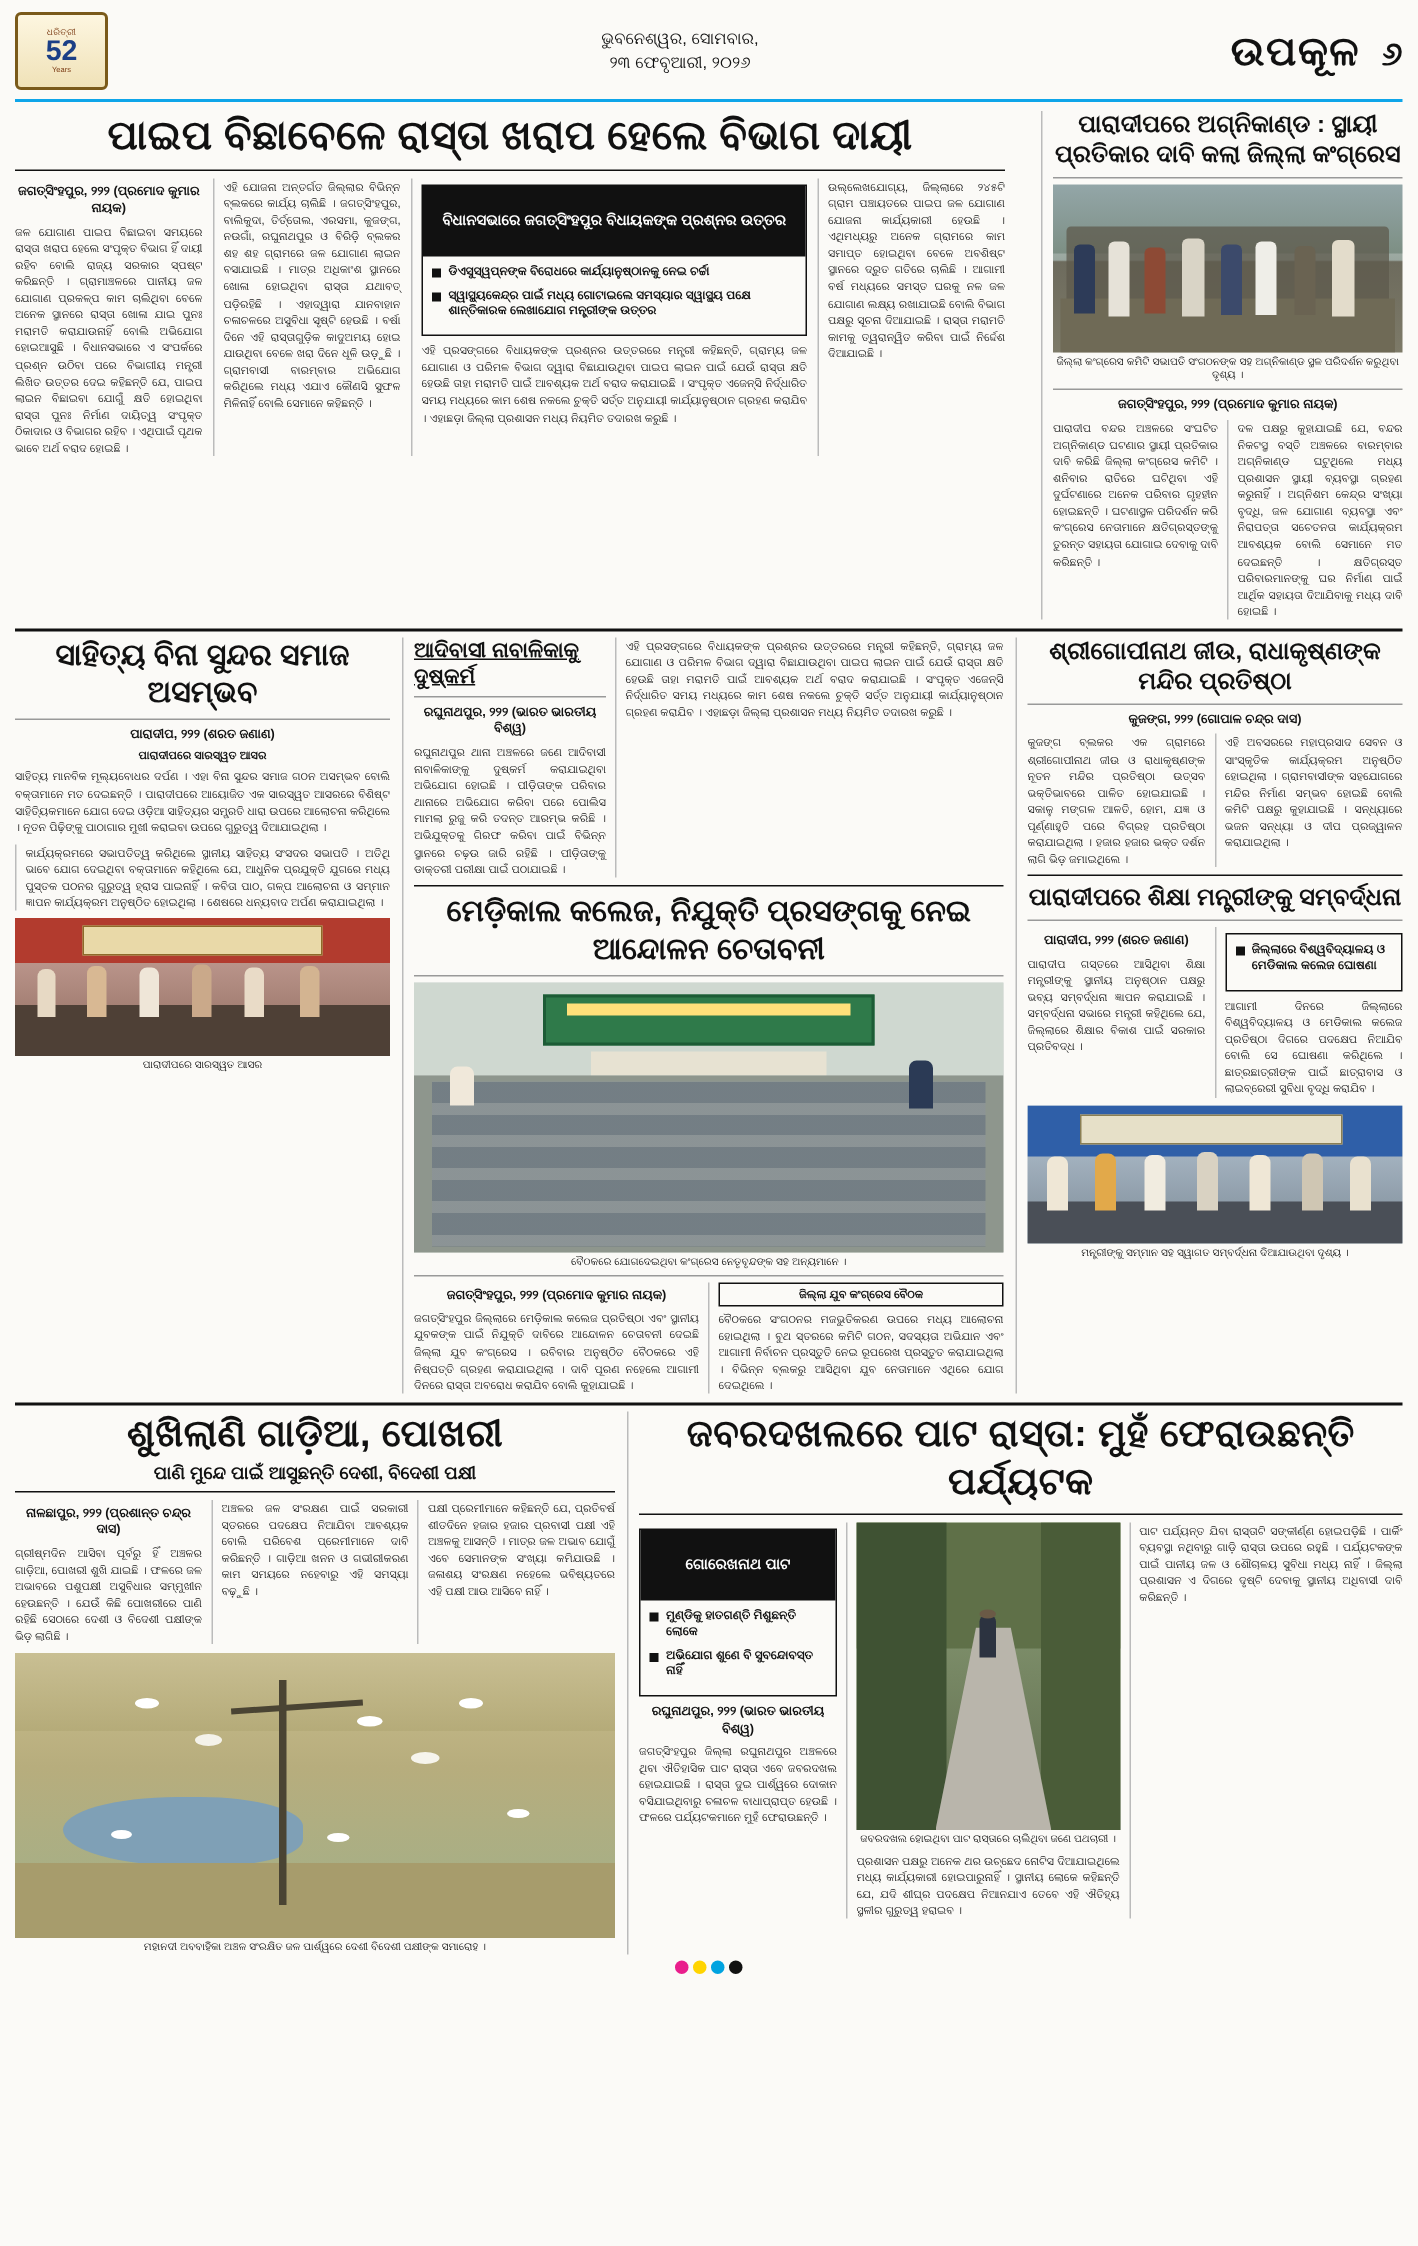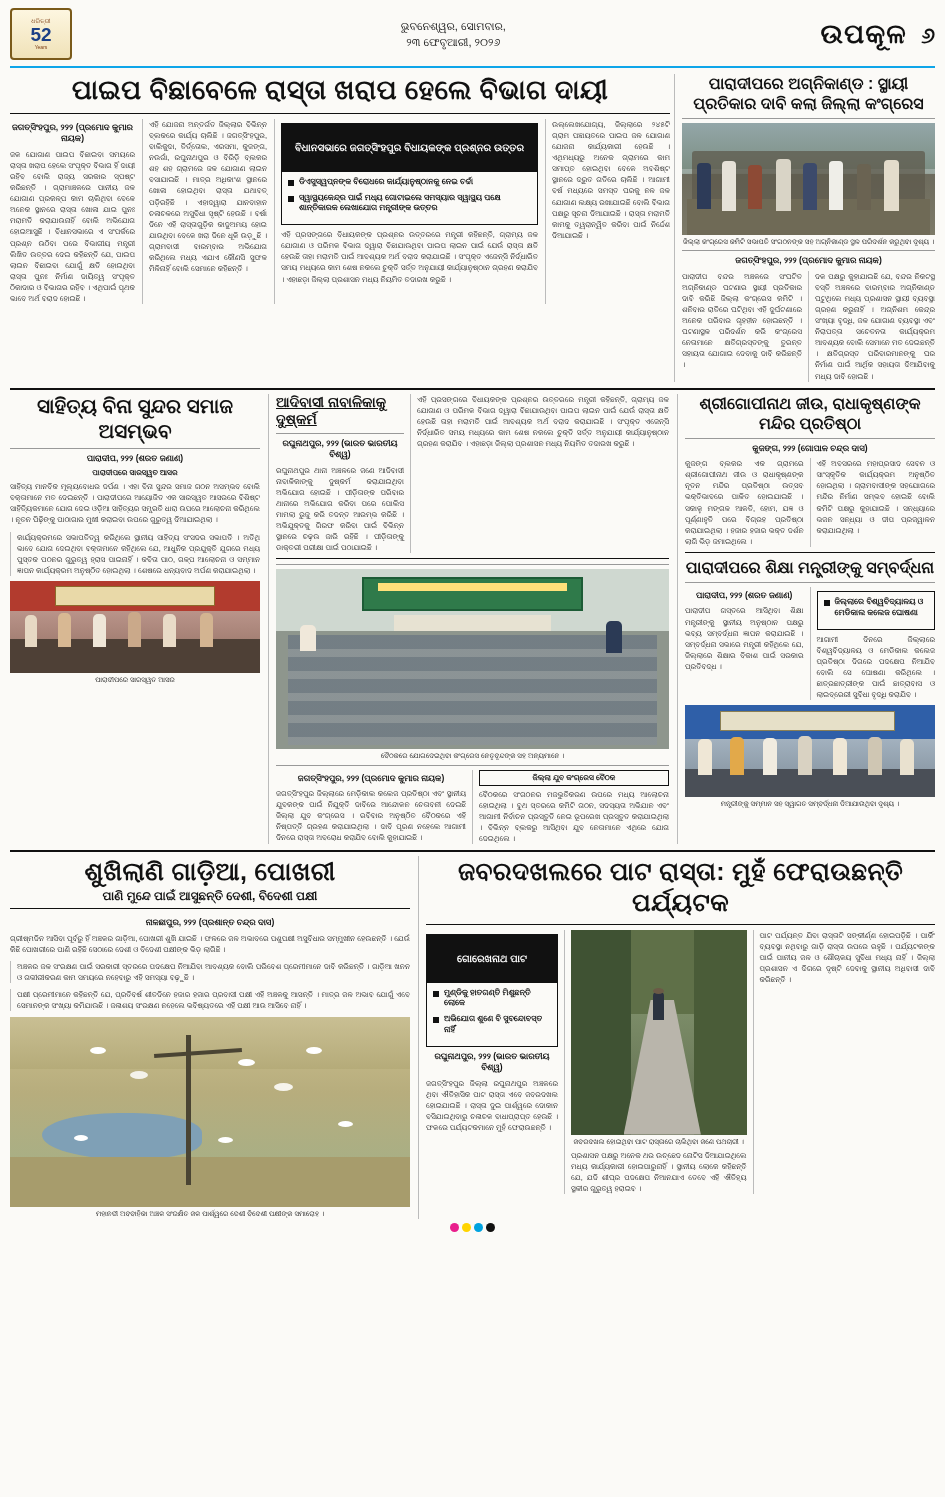--- a/index.html
+++ b/index.html
@@ -33,21 +33,21 @@
   .h-main { font-size:27px; text-align:center; letter-spacing:.3px; }
   .h-2 { font-size:20px; text-align:center; }
   .h-3 { font-size:16px; text-align:center; }
   .h-4 { font-size:14px; }
   .byline { font-size:8.5px; font-weight:bold; text-align:center; line-height:1.35; margin:3px 0 4px; }
   .body-txt { font-size:7.4px; line-height:1.5; text-align:justify; color:#1a1a1a; hyphens:auto; word-break:break-word; }
   .rule { border-top:1px solid #111; margin:5px 0; }
   .rule-thin { border-top:1px solid #999; margin:4px 0; }
   .vr { border-left:1px solid #bbb; }
 
-  .cols { display:flex; gap:4px; }
+  .cols { display:flex; gap:24px; }
   .col { flex:1; }
 
   .boxed { border:1px solid #111; padding:5px 6px; margin:4px 0; }
   .boxed .bx-title { background:#111; color:#fff; font-size:10px; font-weight:bold; text-align:center; padding:18px 2px; margin:-5px -6px 5px; }
   .bullet { display:flex; gap:5px; font-size:8px; font-weight:bold; line-height:1.35; margin-bottom:5px; }
   .bullet .sq { width:6px; height:6px; background:#111; flex:0 0 6px; margin-top:3px; transform:rotate(0deg); }
 
   .photo { position:relative; width:100%; background:#9aa7ad; overflow:hidden; }
   .cap { font-size:7px; text-align:center; margin-top:2px; line-height:1.3; }
 
@@ -181,20 +181,21 @@
           <div class="byline">ରଘୁନାଥପୁର, ୨୨୨
 (ଭାରତ ଭାରତୀୟ ବିଶ୍ୱ)</div>
           <div class="body-txt">ରଘୁନାଥପୁର ଥାନା ଅଞ୍ଚଳରେ ଜଣେ ଆଦିବାସୀ ନାବାଳିକାଙ୍କୁ ଦୁଷ୍କର୍ମ କରାଯାଇଥିବା ଅଭିଯୋଗ ହୋଇଛି । ପୀଡ଼ିତାଙ୍କ ପରିବାର ଥାନାରେ ଅଭିଯୋଗ କରିବା ପରେ ପୋଲିସ ମାମଲା ରୁଜୁ କରି ତଦନ୍ତ ଆରମ୍ଭ କରିଛି । ଅଭିଯୁକ୍ତକୁ ଗିରଫ କରିବା ପାଇଁ ବିଭିନ୍ନ ସ୍ଥାନରେ ଚଢ଼ଉ ଜାରି ରହିଛି । ପୀଡ଼ିତାଙ୍କୁ ଡାକ୍ତରୀ ପରୀକ୍ଷା ପାଇଁ ପଠାଯାଇଛି ।</div>
         </div>
         <div class="col vr" style="padding-left:6px;">
           <div class="body-txt">ଏହି ପ୍ରସଙ୍ଗରେ ବିଧାୟକଙ୍କ ପ୍ରଶ୍ନର ଉତ୍ତରରେ ମନ୍ତ୍ରୀ କହିଛନ୍ତି, ଗ୍ରାମ୍ୟ ଜଳ ଯୋଗାଣ ଓ ପରିମଳ ବିଭାଗ ଦ୍ୱାରା ବିଛାଯାଉଥିବା ପାଇପ ଲାଇନ ପାଇଁ ଯେଉଁ ରାସ୍ତା କ୍ଷତି ହେଉଛି ତାହା ମରାମତି ପାଇଁ ଆବଶ୍ୟକ ଅର୍ଥ ବରାଦ କରାଯାଇଛି । ସଂପୃକ୍ତ ଏଜେନ୍ସି ନିର୍ଦ୍ଧାରିତ ସମୟ ମଧ୍ୟରେ କାମ ଶେଷ ନକଲେ ଚୁକ୍ତି ସର୍ତ୍ତ ଅନୁଯାୟୀ କାର୍ଯ୍ୟାନୁଷ୍ଠାନ ଗ୍ରହଣ କରାଯିବ । ଏହାଛଡ଼ା ଜିଲ୍ଲା ପ୍ରଶାସନ ମଧ୍ୟ ନିୟମିତ ତଦାରଖ କରୁଛି ।</div>
         </div>
       </div>
 
       <div class="rule" style="margin-top:5px;"></div>
+      <div class="hl h-2">ମେଡ଼ିକାଲ କଲେଜ, ନିଯୁକ୍ତି ପ୍ରସଙ୍ଗକୁ ନେଇ ଆନ୍ଦୋଳନ ଚେତାବନୀ</div>
       <div class="rule-thin"></div>
       <div class="photo" style="height:180px;background:linear-gradient(#cfd6d2,#9aa49c);">
         <div class="scene">
           <div style="position:absolute;left:0;right:0;top:0;height:62px;background:#cfd8d0;"></div>
           <div style="position:absolute;left:22%;top:8px;width:56%;height:34px;background:#2f7a4a;border:2px solid #1d5c36;"></div>
           <div style="position:absolute;left:26%;top:14px;width:48%;height:8px;background:#ffe07a;"></div>
           <div style="position:absolute;left:30%;top:46px;width:40%;height:16px;background:#e7e2d2;"></div>
           <div style="position:absolute;left:0;right:0;top:62px;bottom:0;background:#8e968d;"></div>
           <div style="position:absolute;left:3%;top:66px;width:94%;height:110px;background:repeating-linear-gradient(180deg,#6f7a83 0 14px,#8b9397 14px 22px);opacity:.85;"></div>
           <div style="position:absolute;left:6%;top:56px;width:16px;height:26px;background:#f0e8da;border-radius:5px 5px 0 0;"></div>
@@ -262,21 +263,21 @@
   </div>
 
   <div class="sect-divider"></div>
 
   <div class="cols" style="gap:8px;">
 
     <div style="flex:0 0 400px;">
       <div class="hl h-main" style="font-size:25px;">ଶୁଖିଲାଣି ଗାଡ଼ିଆ, ପୋଖରୀ</div>
       <div class="smallcap" style="text-align:center;font-size:12px;margin-top:2px;">ପାଣି ମୁନ୍ଦେ ପାଇଁ ଆସୁଛନ୍ତି ଦେଶୀ, ବିଦେଶୀ ପକ୍ଷୀ</div>
       <div class="rule"></div>
-      <div class="cols" style="gap:6px;flex-direction:column;">
+      <div class="cols" style="gap:6px;">
         <div class="col">
           <div class="byline">ନାଳଛାପୁର, ୨୨୨ (ପ୍ରଶାନ୍ତ ଚନ୍ଦ୍ର ଦାସ)</div>
           <div class="body-txt">ଗ୍ରୀଷ୍ମଦିନ ଆସିବା ପୂର୍ବରୁ ହିଁ ଅଞ୍ଚଳର ଗାଡ଼ିଆ, ପୋଖରୀ ଶୁଖି ଯାଇଛି । ଫଳରେ ଜଳ ଅଭାବରେ ପଶୁପକ୍ଷୀ ଅସୁବିଧାର ସମ୍ମୁଖୀନ ହେଉଛନ୍ତି । ଯେଉଁ କିଛି ପୋଖରୀରେ ପାଣି ରହିଛି ସେଠାରେ ଦେଶୀ ଓ ବିଦେଶୀ ପକ୍ଷୀଙ୍କ ଭିଡ଼ ଲାଗିଛି ।</div>
         </div>
         <div class="col vr" style="padding-left:6px;">
           <div class="body-txt">ଅଞ୍ଚଳର ଜଳ ସଂରକ୍ଷଣ ପାଇଁ ସରକାରୀ ସ୍ତରରେ ପଦକ୍ଷେପ ନିଆଯିବା ଆବଶ୍ୟକ ବୋଲି ପରିବେଶ ପ୍ରେମୀମାନେ ଦାବି କରିଛନ୍ତି । ଗାଡ଼ିଆ ଖନନ ଓ ଗଭୀରୀକରଣ କାମ ସମୟରେ ନହେବାରୁ ଏହି ସମସ୍ୟା ବଢ଼ୁଛି ।</div>
         </div>
         <div class="col vr" style="padding-left:6px;">
           <div class="body-txt">ପକ୍ଷୀ ପ୍ରେମୀମାନେ କହିଛନ୍ତି ଯେ, ପ୍ରତିବର୍ଷ ଶୀତଦିନେ ହଜାର ହଜାର ପ୍ରବାସୀ ପକ୍ଷୀ ଏହି ଅଞ୍ଚଳକୁ ଆସନ୍ତି । ମାତ୍ର ଜଳ ଅଭାବ ଯୋଗୁଁ ଏବେ ସେମାନଙ୍କ ସଂଖ୍ୟା କମିଯାଉଛି । ଜଳାଶୟ ସଂରକ୍ଷଣ ନହେଲେ ଭବିଷ୍ୟତରେ ଏହି ପକ୍ଷୀ ଆଉ ଆସିବେ ନାହିଁ ।</div>
         </div>

